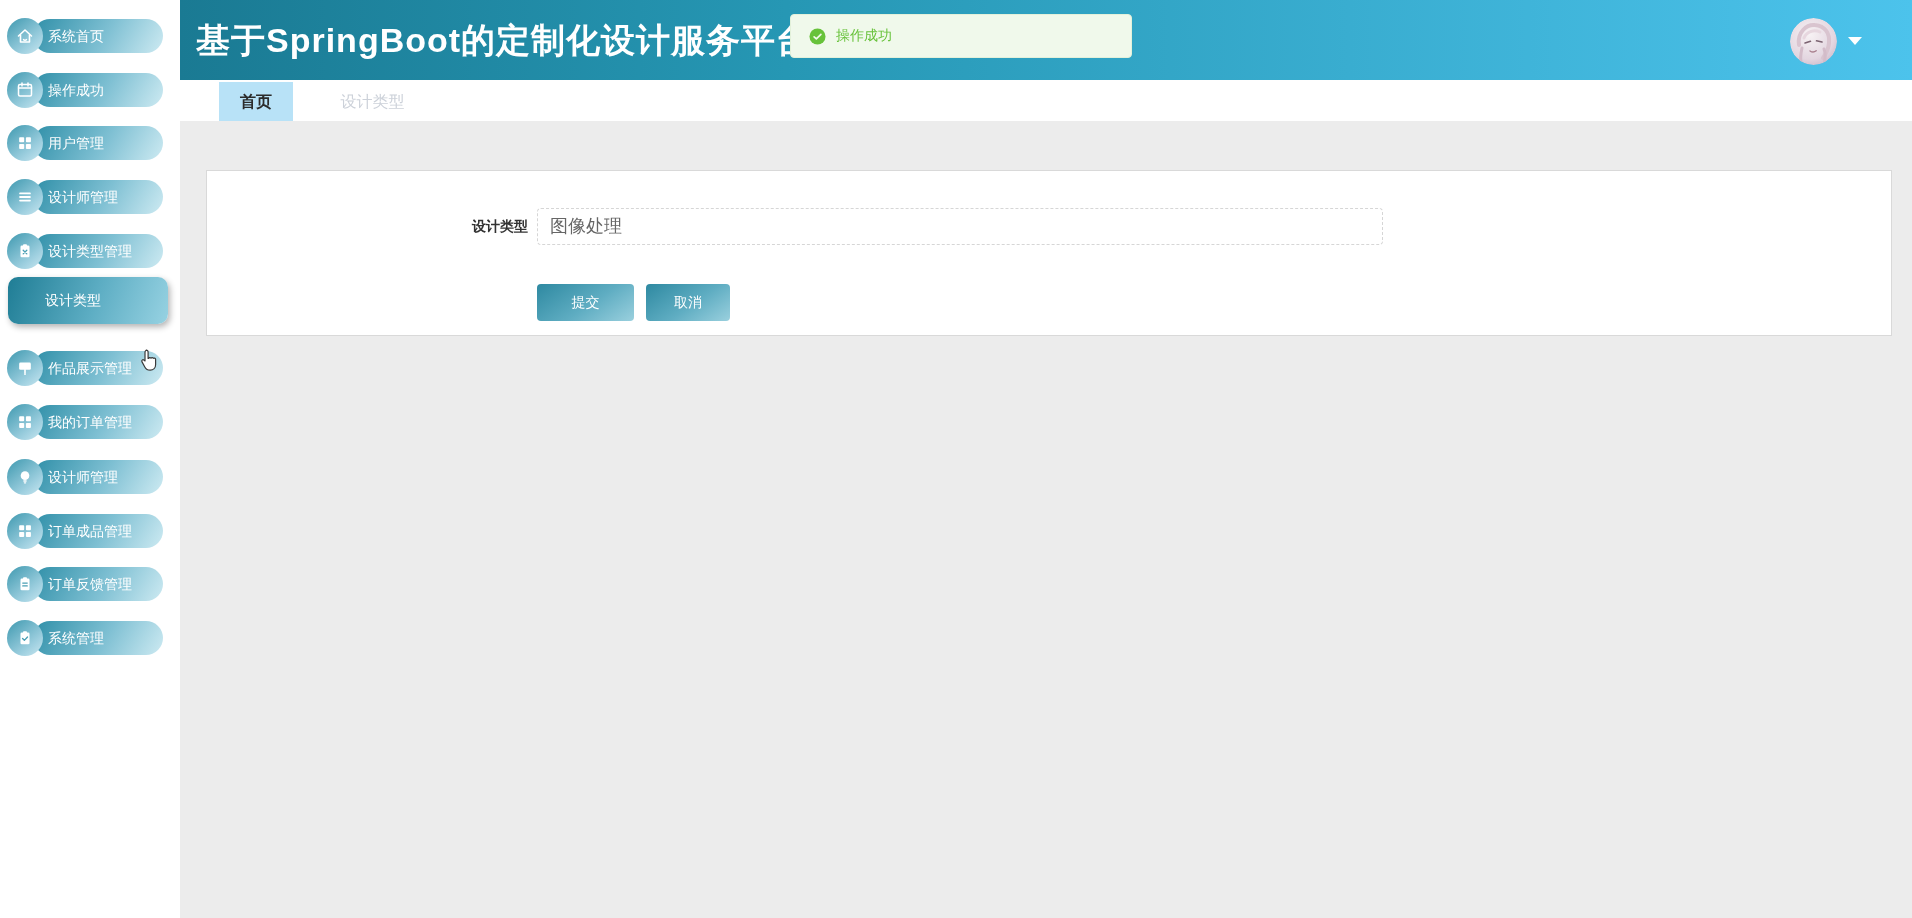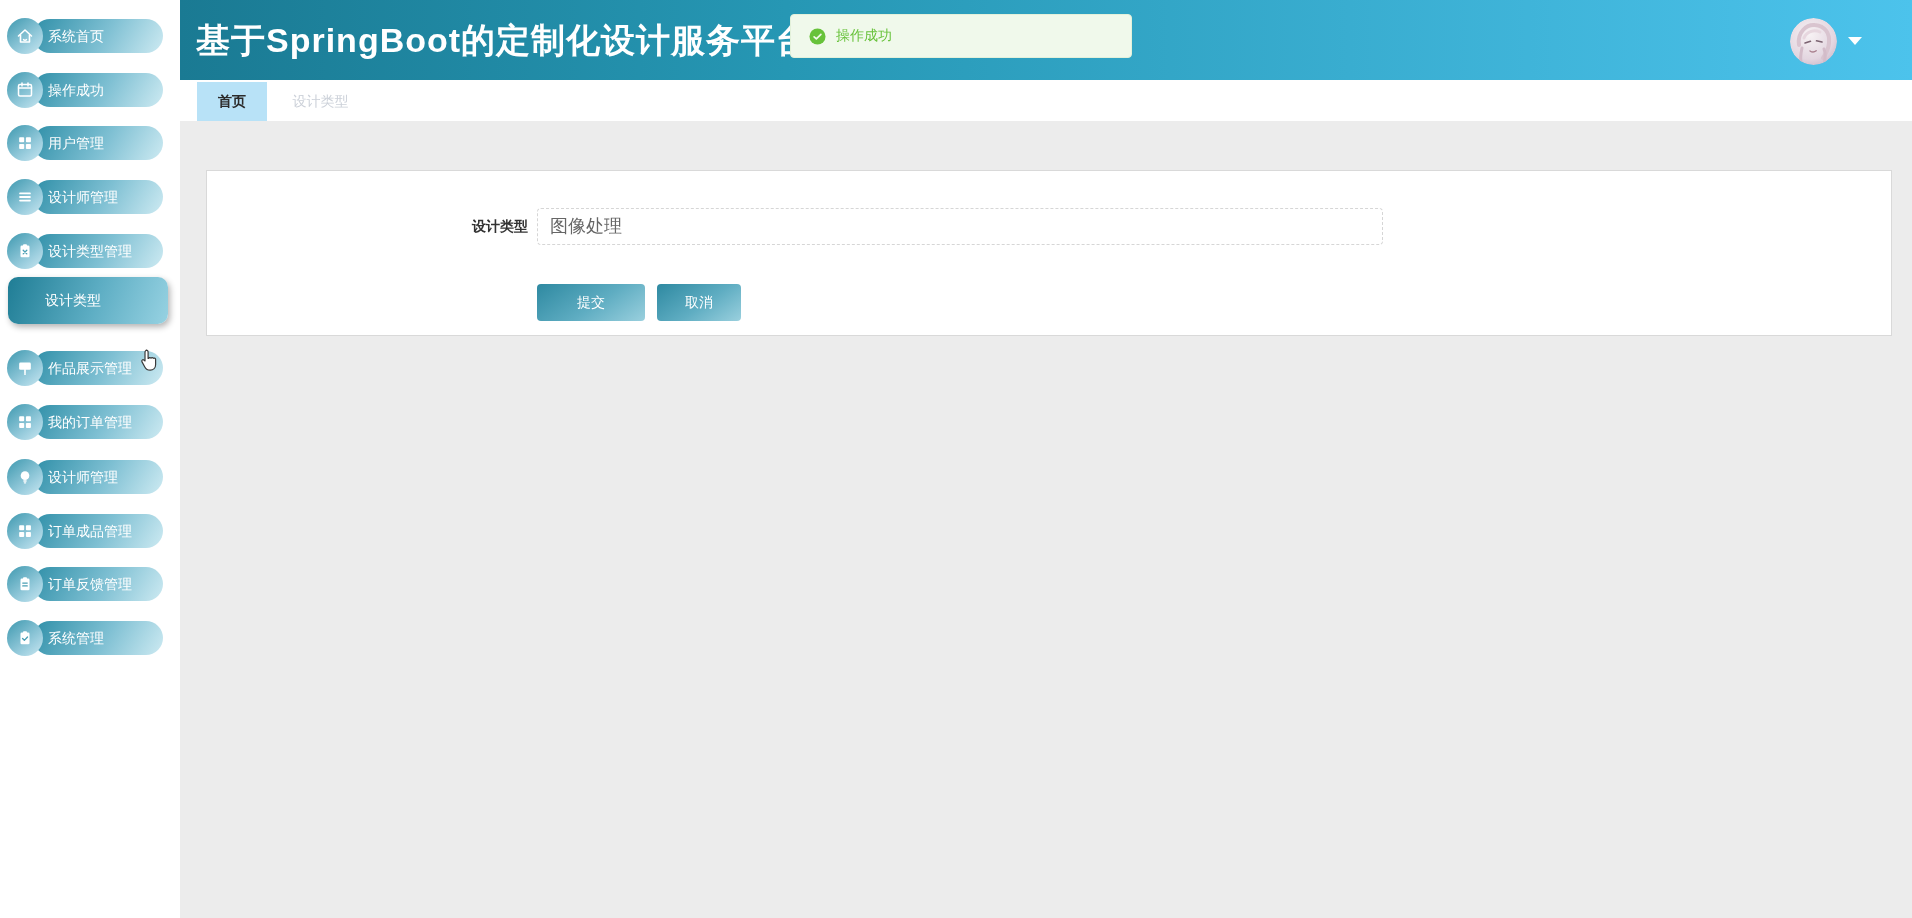--- a/index.html
+++ b/index.html
@@ -33,35 +33,35 @@
   .avatar { position:absolute; left:1610px; top:18px; width:47px; height:47px; border-radius:50%;
     overflow:hidden; cursor:pointer; }
   .caret { position:absolute; left:1668px; top:37px; width:0; height:0;
     border-left:7px solid transparent; border-right:7px solid transparent;
     border-top:8px solid #fff; cursor:pointer; }
 
   
   .tabbar { position:absolute; left:180px; top:80px; width:1732px; height:41px;
     background:#fff; padding:2px 0 0 17px; }
   .tab { display:inline-block; height:39px; line-height:39px; padding:0 21px;
-    font-size:14px; cursor:pointer; vertical-align:top; }
+    font-size:16px; cursor:pointer; vertical-align:top;margin-left:22px; }
   .tab.active { background:#b8e2f7; color:#2b2b2b; font-weight:700; }
   .tab.inactive { background:#fff; color:#ccd1d9; }
 
   
   .content { position:absolute; left:180px; top:121px; width:1732px; height:797px; background:#ececec; }
   .card { position:absolute; left:26px; top:49px; width:1686px; height:166px;
     background:#fff; border:1px solid #d9d9d9; }
   .form-label { position:absolute; left:0; top:37px; width:321px; height:37px; line-height:37px;
     text-align:right; font-size:14px; font-weight:700; color:#333; }
   .form-input { position:absolute; left:330px; top:37px; width:846px; height:37px;
     border:1px dashed #d6d6d6; border-radius:4px; background:#fff;
     line-height:35px; padding-left:12px; font-size:18px; color:#666; cursor:text; }
   .btn-row { position:absolute; left:330px; top:113px; display:flex; gap:12px; }
-  .btn { width:108px; height:37px; border:none; border-radius:4px; color:#fff; font-size:14px;
+  .btn { width:97px; height:37px; border:none; border-radius:4px; color:#fff; font-size:14px;
     background:linear-gradient(145deg,#2e89a1 0%,#5fadc2 55%,#9ad0de 100%);
     cursor:pointer; font-family:inherit; }
   .btn.cancel { width:84px;text-align:center; }
 
   
   .cursor { position:absolute; left:137px; top:348px; z-index:20; pointer-events:none; }
 
   svg { display:block; }
 </style>
 </head>

